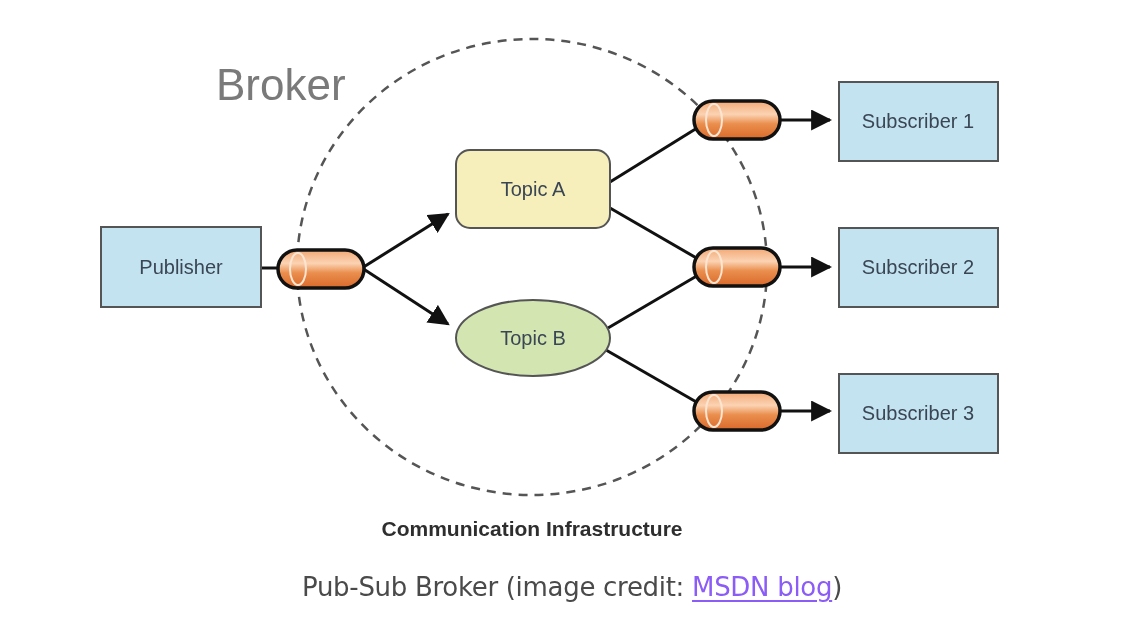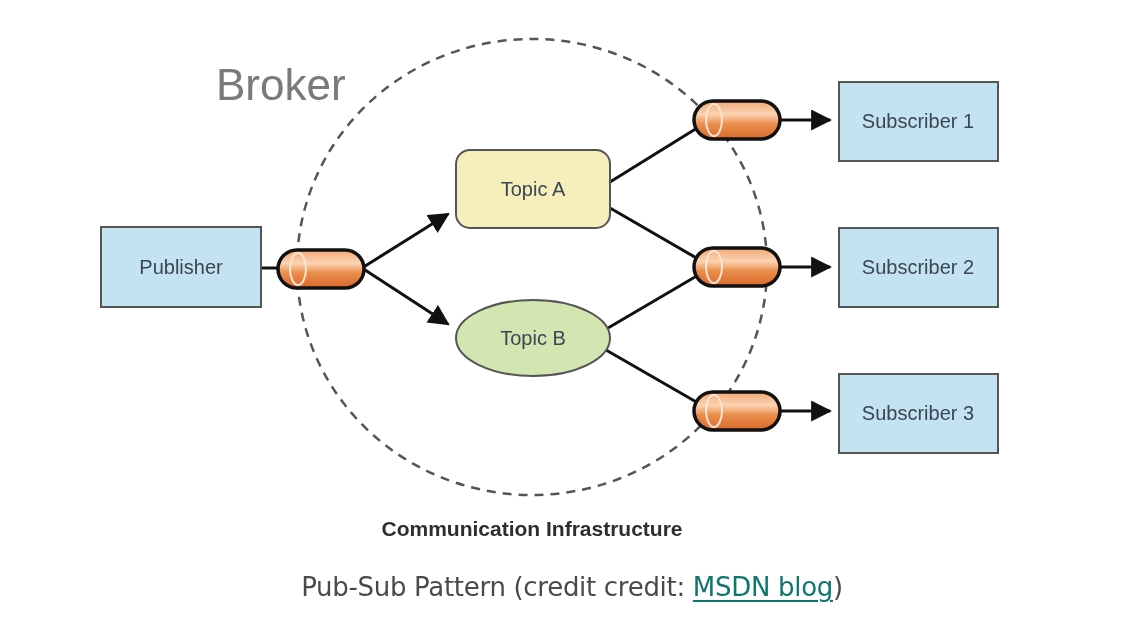--- a/index.html
+++ b/index.html
@@ -2,21 +2,21 @@
 <html><head>
 <meta charset="utf-8">
 <style>
   html, body { margin:0; padding:0; background:#ffffff; }
   body { width:1144px; height:640px; position:relative; overflow:hidden; font-family:"Liberation Sans", sans-serif; }
   #diagram { position:absolute; left:0; top:0; width:1144px; height:560px; }
   .caption {
     position:absolute; left:0; top:572px; width:1144px; text-align:center;
     font-family:"DejaVu Sans", sans-serif; font-size:26px; color:#4a4a4a; letter-spacing:-0.3px;
   }
-  .caption a { color:#0f766e; text-decoration:underline; text-underline-offset:4px; text-decoration-thickness:1.5px; }
+  .caption a { color:#8b5cf6; text-decoration:underline; text-underline-offset:4px; text-decoration-thickness:1.5px; }
   .node-label { font-family:"Liberation Sans", sans-serif; font-size:20px; fill:#3a4654; }
   .broker-label { font-family:"Liberation Sans", sans-serif; font-size:44px; fill:#7a7a7a; }
   .infra-label { font-family:"Liberation Sans", sans-serif; font-size:21px; font-weight:bold; fill:#2e2e2e; }
 </style>
 </head>
 <body>
 
 <svg id="diagram" viewBox="0 0 1144 560" xmlns="http://www.w3.org/2000/svg">
   <defs>
     <linearGradient id="pipeGrad" x1="0" y1="0" x2="0" y2="1">
@@ -87,14 +87,14 @@
   </g>
   <g>
     <rect x="839" y="374" width="159" height="79" fill="#c4e3f0" stroke="#555" stroke-width="2"></rect>
     <text class="node-label" x="918" y="420" text-anchor="middle">Subscriber 3</text>
   </g>
 
   <text class="infra-label" x="532" y="536" text-anchor="middle">Communication Infrastructure</text>
 </svg>
 
 <div class="caption">
-  <span>Pub-Sub Pattern (credit credit: </span><a href="#">MSDN blog</a><span>)</span>
+  <span>Pub-Sub Broker (image credit: </span><a href="#">MSDN blog</a><span>)</span>
 </div>
 
 </body></html>

